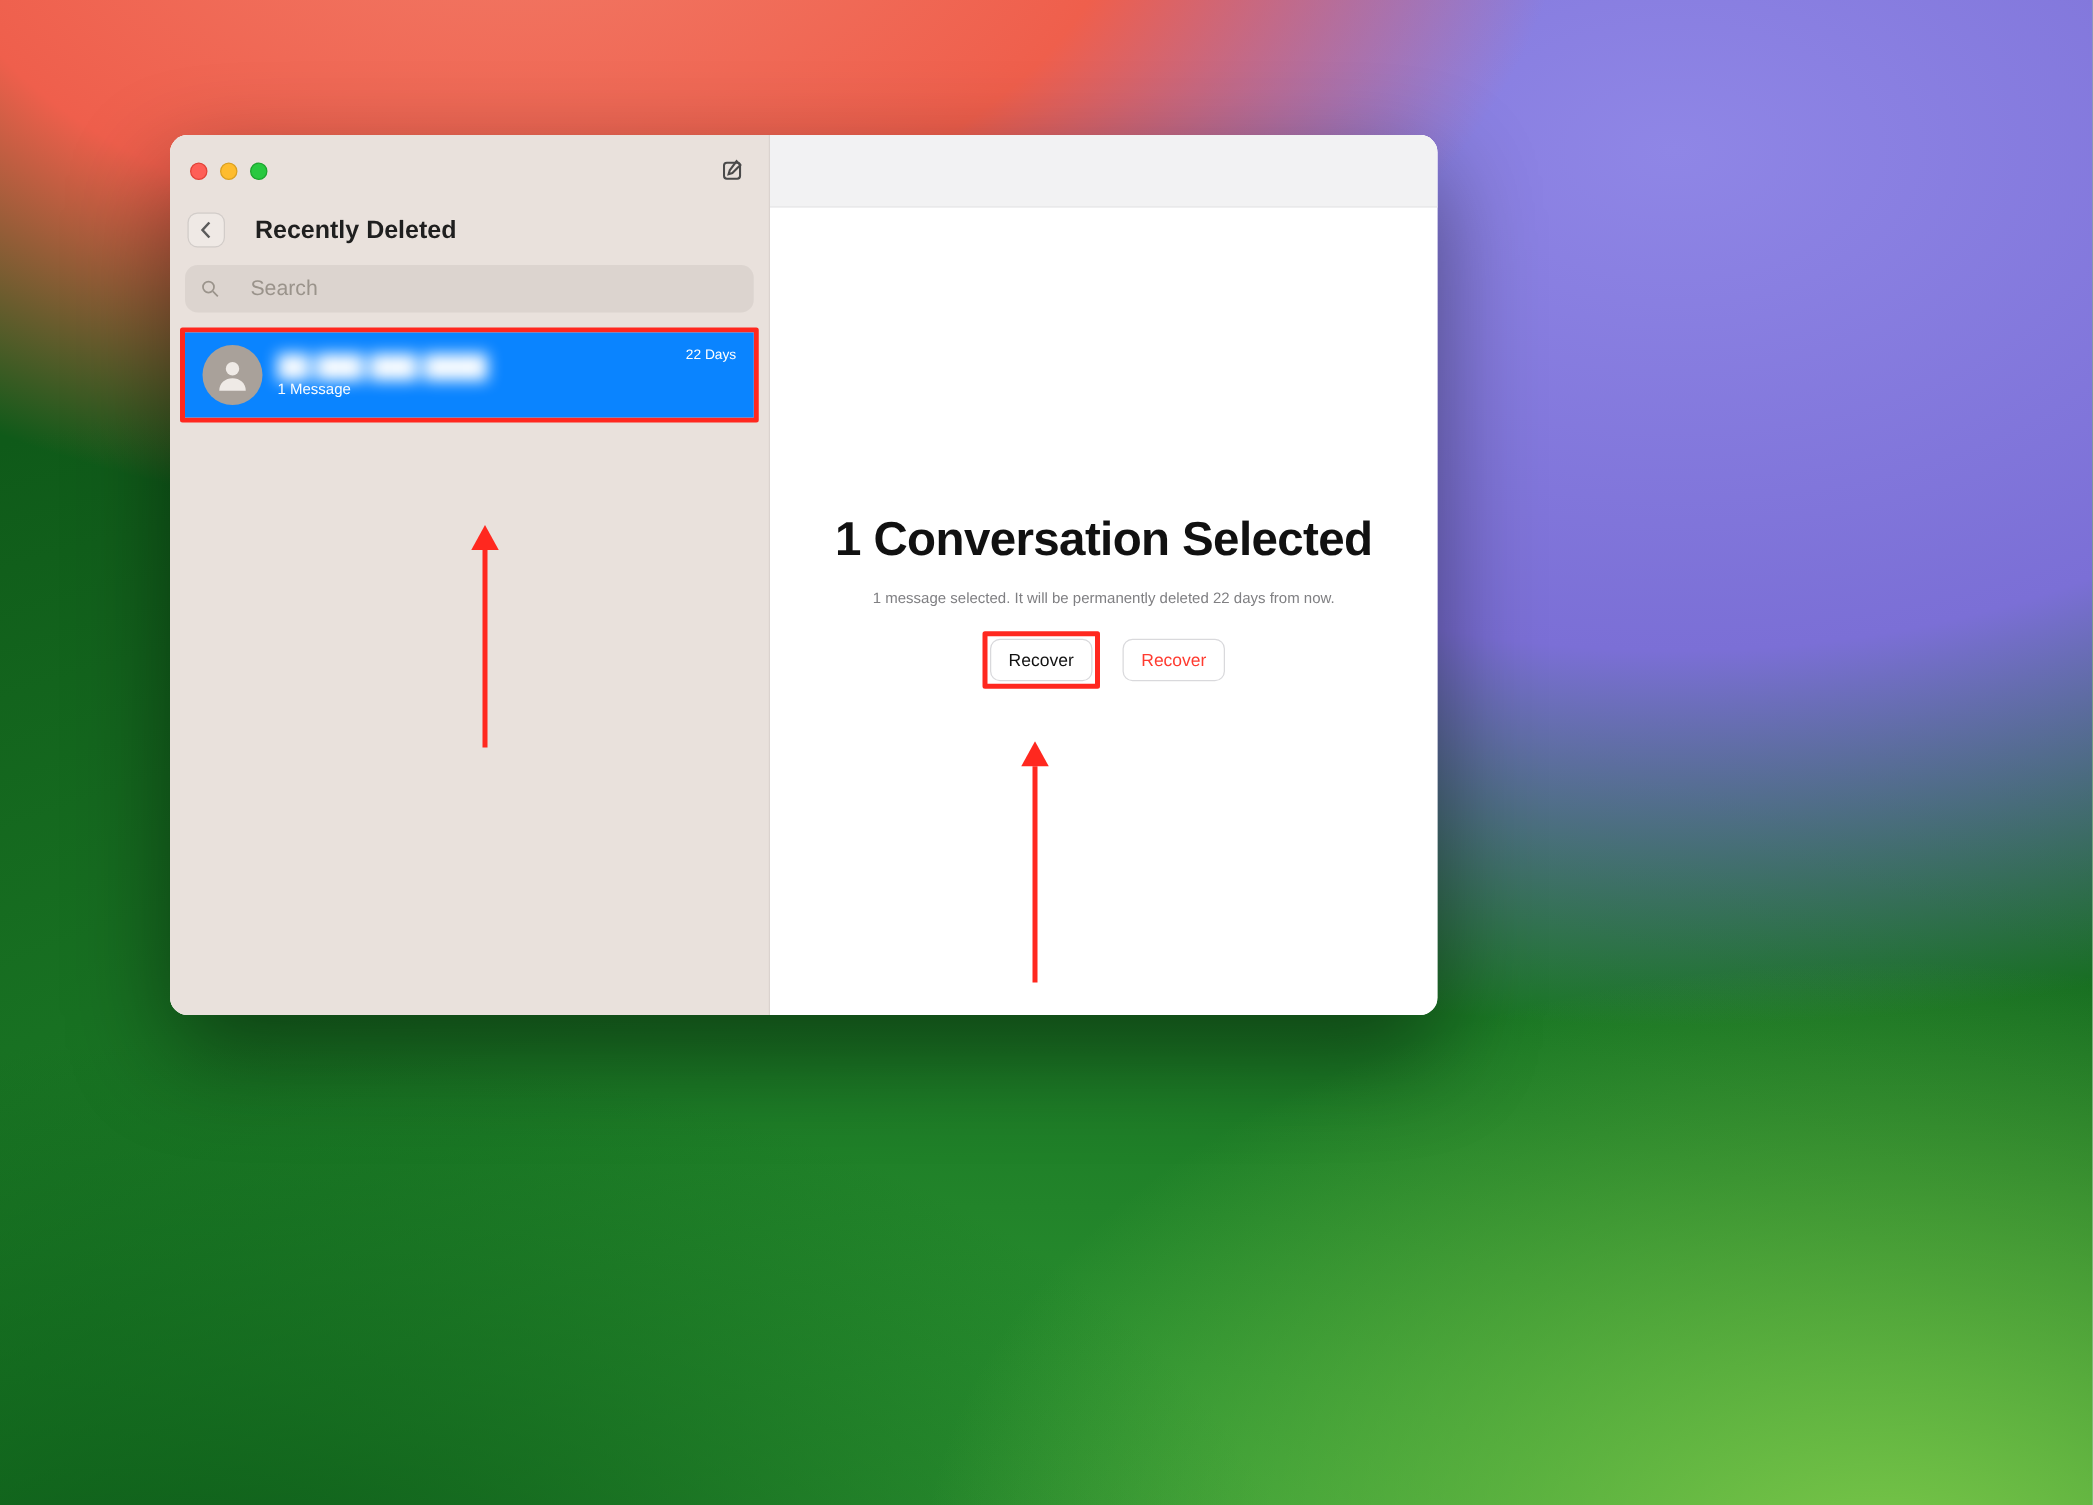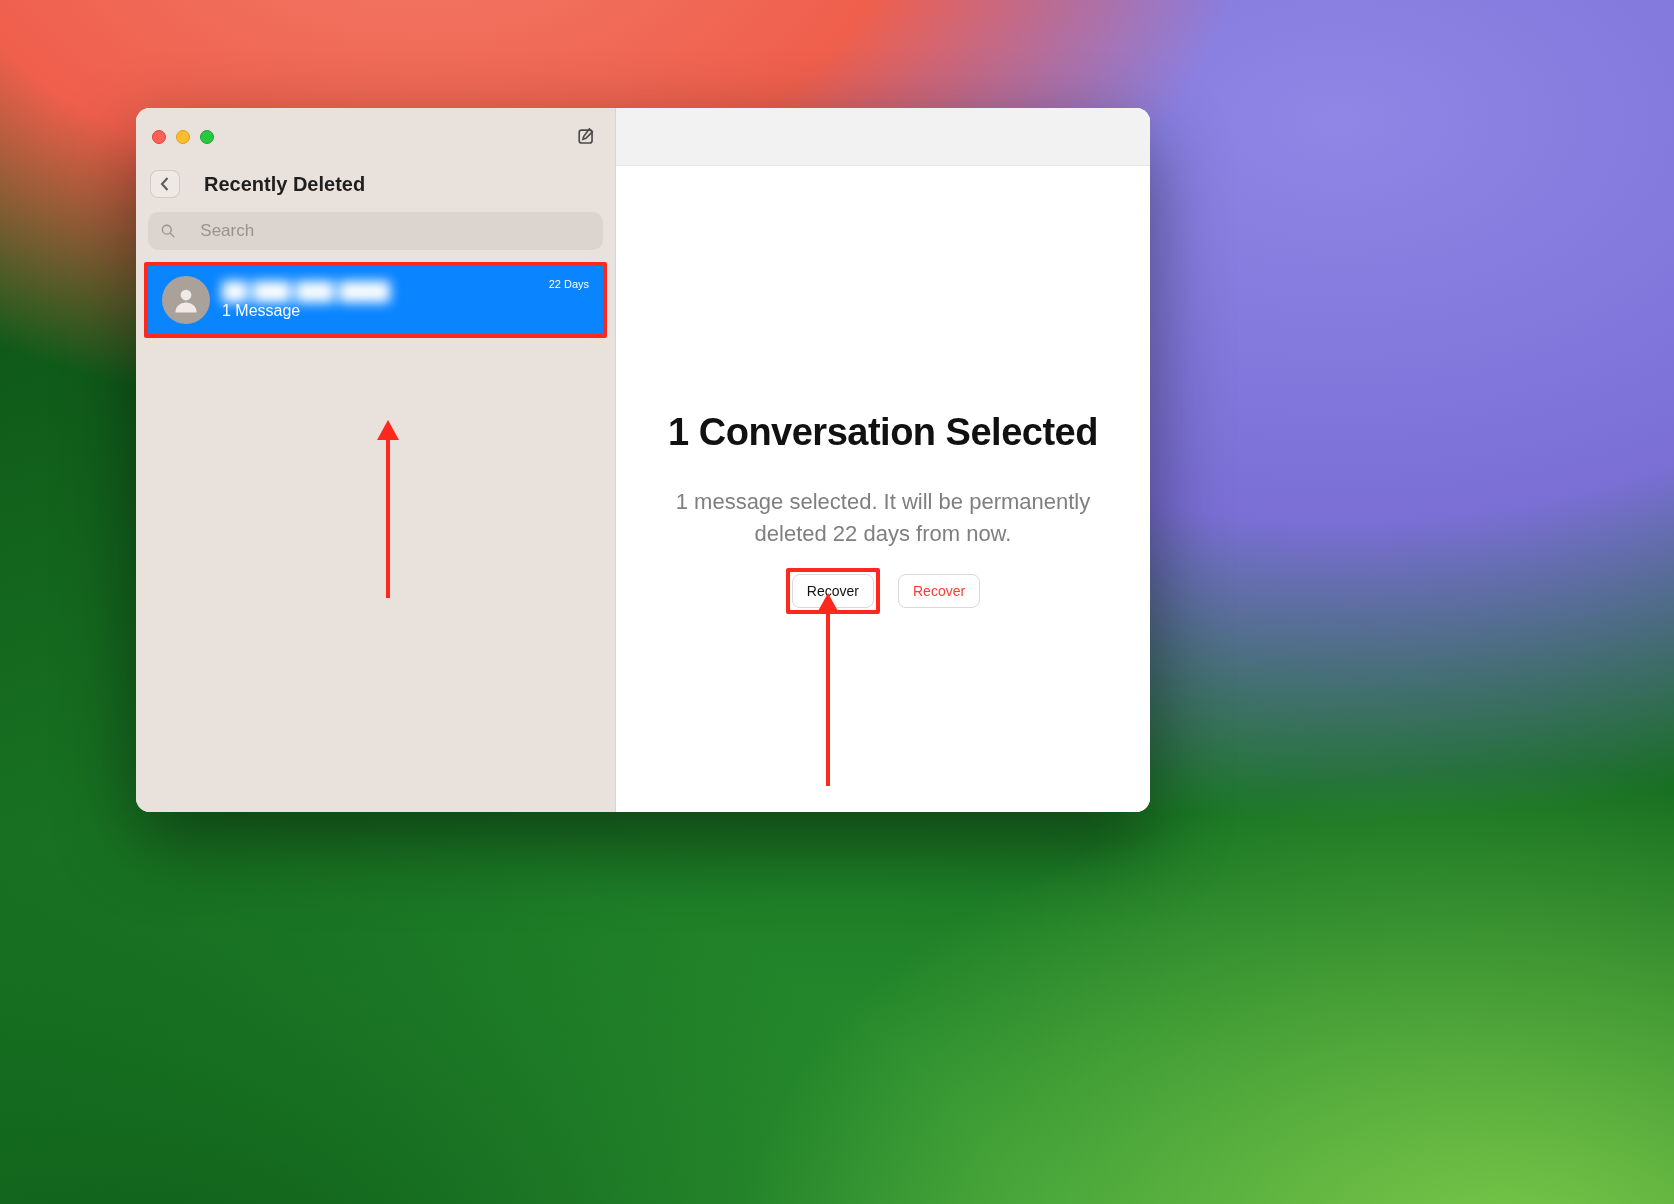--- a/index.html
+++ b/index.html
@@ -102,21 +102,21 @@
       display:flex; align-items:center; justify-content:center; flex-shrink:0;
     }
     .avatar svg{ fill:#efeae6; }
     .conv-text{ margin-left:12px; flex:1; }
     .conv-name{
       font-size:18px; font-weight:500;
       filter: blur(6px);
       display:inline-block; min-width:200px;
     }
     .conv-sub{
-      font-size:16px; font-weight:400; opacity:0.98;
+      font-size:12px; font-weight:400; opacity:0.98;
     }
     .conv-days{
       font-size:11px; font-weight:500; align-self:flex-start; margin-top:2px;
     }
 
     .content{
       flex:1; height:100%; background:#ffffff; display:flex; flex-direction:column;
     }
     .content-header{
       height:58px; background:#f2f2f3; border-bottom:1px solid #e6e6e7;
@@ -124,21 +124,21 @@
     .content-body{
       flex:1; padding: 0 28px;
       display:flex; flex-direction:column; align-items:center;
       color:#333;
     }
     .sel-title{
       margin-top: 245px;
       font-size:38px; font-weight:800; color:#111; letter-spacing:-0.5px; text-align:center;
     }
     .sel-desc{
-      margin-top:32px; font-size:22px; line-height:1.45; color:#7f7f82; text-align:center; max-width:420px;
+      margin-top:16px; font-size:12px; line-height:1.45; color:#7f7f82; text-align:center; max-width:420px;
     }
     .actions{
       margin-top:18px; display:flex; gap:18px; align-items:center;
     }
     .btn{
       height:34px; padding: 0 14px; border-radius:8px;
       border:1px solid #d9d9dc; background:#fff;
       font-size:14px; display:flex; align-items:center; justify-content:center;
       cursor:pointer; user-select:none;
     }

